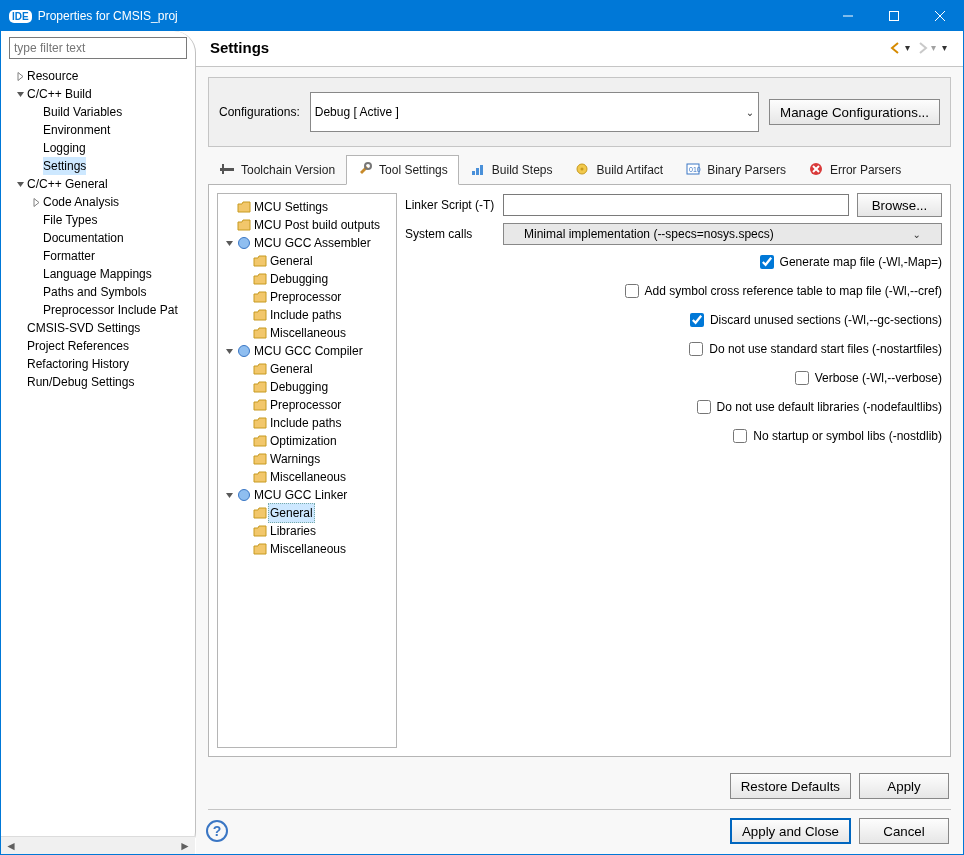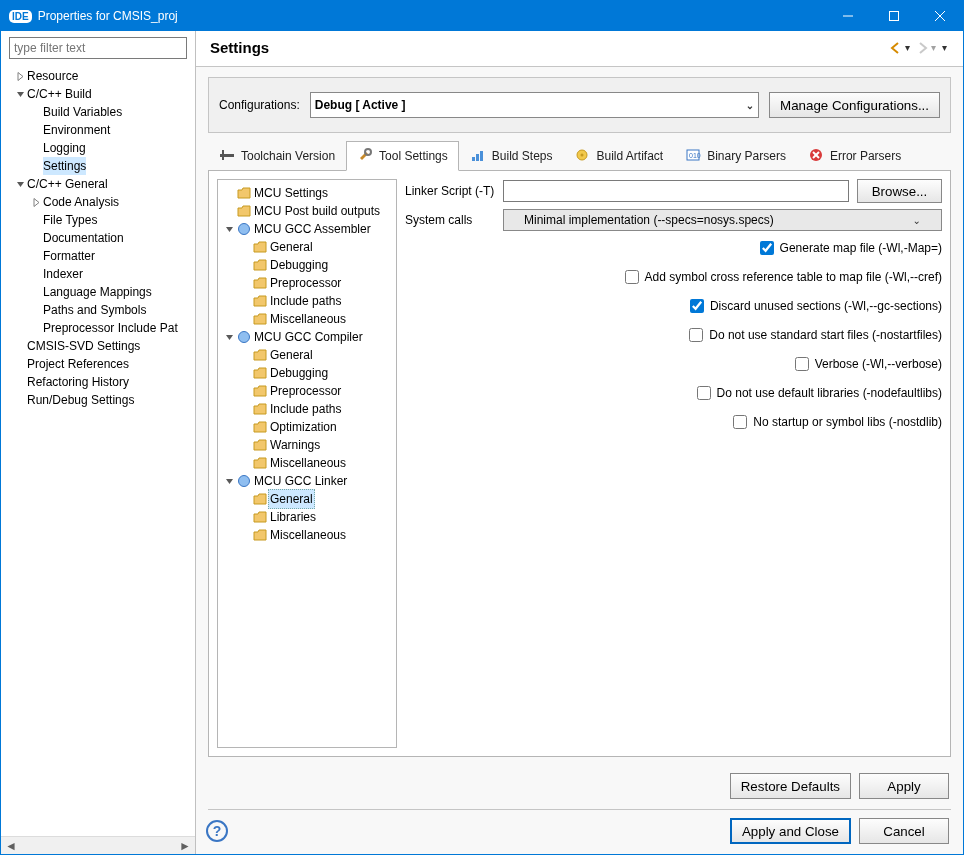--- a/index.html
+++ b/index.html
@@ -4,39 +4,39 @@
 <style>
   * { box-sizing: border-box; }
   html, body { margin: 0; padding: 0; height: 100%; font-family: "Segoe UI", Tahoma, sans-serif; font-size: 12px; color: #000; background: #fff; }
   .window { width: 964px; height: 855px; border: 1px solid #0078d7; display: flex; flex-direction: column; background: #f0f0f0; }
   .titlebar { height: 30px; background: #0078d7; color: #fff; display: flex; align-items: center; padding: 0 0 0 8px; }
   .titlebar .ide-badge { background: #fff; color: #0078d7; font-weight: bold; font-size: 10px; padding: 1px 3px; margin-right: 6px; border-radius: 5px; }
   .titlebar .title { flex: 1; font-size: 12px; }
   .winbtns { display: flex; height: 100%; }
   .winbtn { width: 46px; display: flex; align-items: center; justify-content: center; color: #fff; cursor: pointer; }
   .body { flex: 1; display: flex; min-height: 0; background: #fff; }
-  .left-pane { width: 195px; border-right: 1px solid #c0c0c0; display: flex; flex-direction: column; background: #fff; }
+  .left-pane { width: 195px; border-right: 1px solid #c0c0c0; display: flex; flex-direction: column; background: #fff; border-radius: 22px; }
   .filter-wrap { padding: 6px 8px; }
   .filter-input { width: 100%; height: 22px; border: 1px solid #7a7a7a; padding: 2px 4px; font-size: 12px; color: #555; }
   .nav-tree { flex: 1; overflow: hidden; padding: 2px 0 0 4px; }
   .nav-item { display: flex; align-items: center; height: 18px; line-height: 18px; padding-left: 2px; white-space: nowrap; overflow: hidden; }
   .nav-item .sp { display: inline-block; }
   .nav-item .caret { width: 14px; display: inline-flex; justify-content: center; color: #666; font-size: 11px; }
   .nav-item .caret.empty { visibility: hidden; }
   .nav-item .lbl { cursor: default; }
   .nav-item.selected .lbl { background: #cde8ff; }
   .left-scroll { height: 18px; background: #f0f0f0; border-top: 1px solid #dcdcdc; display:flex; align-items:center; justify-content:space-between; padding:0 4px; color:#606060;}
   .right-pane { flex: 1; display: flex; flex-direction: column; min-width: 0; background: #f8f8f8; }
   .settings-header { display: flex; align-items: center; padding: 8px 14px 10px 14px; border-bottom: 1px solid #c5c5c5; background: #fff; }
   .settings-title { font-size: 15px; font-weight: 600; flex: 1; }
   .hdr-arrows { display: flex; gap: 2px; }
   .arrbtn { display: inline-flex; align-items: center; gap: 1px; padding: 2px; cursor: pointer; }
   .config-panel { margin: 10px 12px 8px 12px; padding: 14px 10px; border: 1px solid #c5c5c5; background: #f0f0f0; display: flex; align-items: center; gap: 10px; }
   .config-panel label { }
-  .config-select { flex: 1; height: 26px; border: 1px solid #888; background: #fff; padding: 0 4px; display:flex; align-items:center; justify-content:space-between;font-weight:bold;}
+  .config-select { flex: 1; height: 40px; border: 1px solid #888; background: #fff; padding: 0 4px; display:flex; align-items:center; justify-content:space-between;}
   .config-btn { height: 26px; padding: 0 10px; border: 1px solid #888; background: linear-gradient(#fdfdfd,#e6e6e6); cursor: pointer; }
   .tabs-wrap { margin: 0 12px; }
   .tabs { display: flex; border-bottom: 1px solid #b5b5b5; position: relative; }
   .tab { display: flex; align-items: center; gap: 6px; padding: 5px 10px 6px 10px; border: 1px solid transparent; border-bottom: none; margin-bottom: -1px; cursor: pointer; color: #222; }
   .tab svg { flex: none; }
   .tab.active { background: #fff; border-color: #b5b5b5; border-bottom: 1px solid #fff; }
   .tab-content { margin: 0 12px 10px 12px; border: 1px solid #b5b5b5; border-top: none; background: #fff; padding: 8px; display: flex; gap: 8px; flex: 1; min-height: 0; }
   .tool-tree { width: 180px; border: 1px solid #b5b5b5; background: #fff; overflow: auto; padding: 4px 2px; }
   .titem { display: flex; align-items: center; height: 18px; line-height: 18px; white-space: nowrap; }
   .titem .caret { width: 14px; display: inline-flex; justify-content: center; color: #666; font-size: 11px; }
@@ -164,25 +164,20 @@
             <span class="lbl">Documentation</span>
           </div>
           <div class="nav-item">
             <span class="sp" style="width:22px"></span>
             <span class="caret empty"></span>
             <span class="lbl">Formatter</span>
           </div>
           <div class="nav-item">
             <span class="sp" style="width:22px"></span>
             <span class="caret empty"></span>
-            <span class="lbl">Indexer</span>
-          </div>
-          <div class="nav-item">
-            <span class="sp" style="width:22px"></span>
-            <span class="caret empty"></span>
             <span class="lbl">Language Mappings</span>
           </div>
           <div class="nav-item">
             <span class="sp" style="width:22px"></span>
             <span class="caret empty"></span>
             <span class="lbl">Paths and Symbols</span>
           </div>
           <div class="nav-item">
             <span class="sp" style="width:22px"></span>
             <span class="caret empty"></span>

